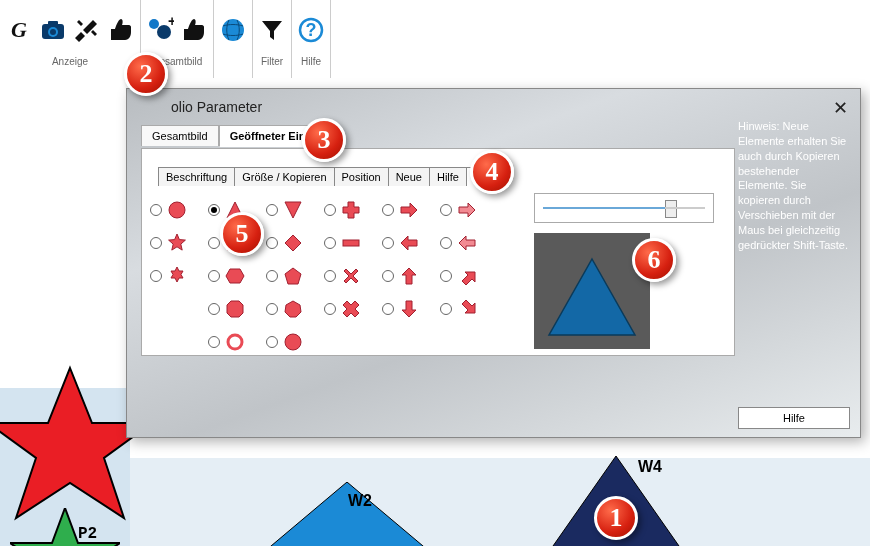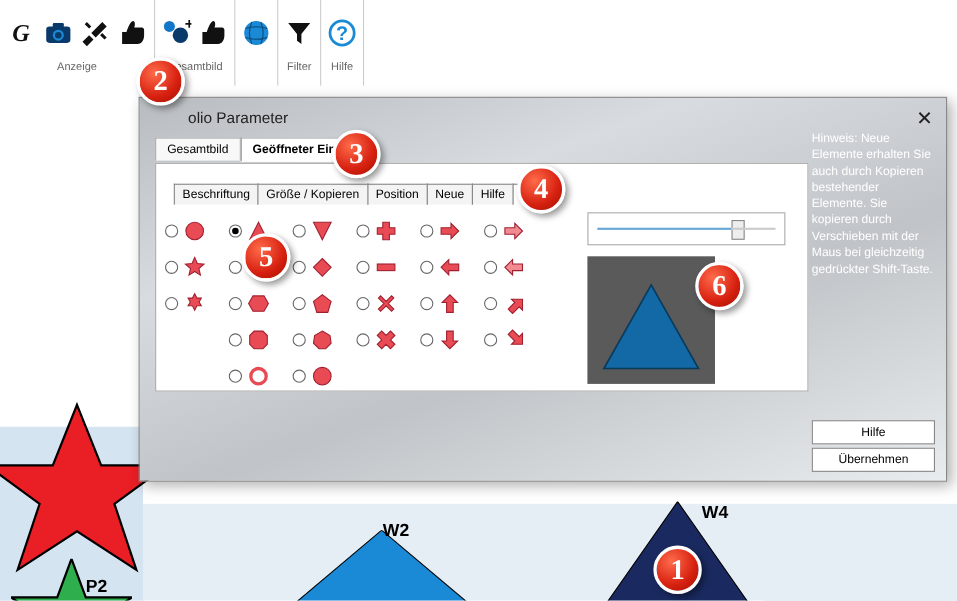--- a/index.html
+++ b/index.html
@@ -372,22 +372,22 @@
   </svg>
 
   <svg style="position:absolute; left:252px; top:404px;" width="190" height="80" viewBox="0 0 190 80">
     <path d="M95 0 L190 80 L0 80 Z" fill="#1b8ad6" stroke="#000" stroke-width="1"></path>
   </svg>
 
   <svg style="position:absolute; left:546px; top:378px;" width="140" height="100" viewBox="0 0 140 100">
     <path d="M70 0 L140 100 L0 100 Z" fill="#1a2a60" stroke="#000" stroke-width="1"></path>
   </svg>
 
-  <span class="canvas-label" style="left:78px; top:447px;">P2</span>
-  <span class="canvas-label" style="left:348px; top:396px;">W2</span>
+  <span class="canvas-label" style="left:78px; top:447px;font-family:Liberation Mono, monospace;">P2</span>
+  <span class="canvas-label" style="left:348px; top:414px;">W2</span>
   <span class="canvas-label" style="left:638px; top:380px;text-align:right;">W4</span>
 </div>
 
 <div class="dialog">
   <span class="dialog-title">olio Parameter</span>
   <span class="dialog-close">✕</span>
 
   <div class="top-tabs">
     <div class="top-tab">Gesamtbild</div>
     <div class="top-tab active">Geöffneter Eintrag</div>
@@ -630,21 +630,20 @@
             <path d="M45 2 L88 78 L2 78 Z" fill="#1368a6" stroke="#0a3a5a" stroke-width="1.5"></path>
           </svg>
       </div>
     </div>
   </div>
 
   <div class="dialog-side">Hinweis: Neue Elemente erhalten Sie auch durch Kopieren bestehender Elemente. Sie kopieren durch Verschieben mit der Maus bei gleichzeitig gedrückter Shift-Taste.</div>
 
   <div class="dialog-buttons">
     <button>Hilfe</button>
-    <button>Übernehmen</button>
   </div>
 </div>
 
 <div id="badges">
     <div class="badge" style="left: 594px; top: 496px;">1</div>
     <div class="badge" style="left: 124px; top: 52px;">2</div>
     <div class="badge" style="left: 302px; top: 118px;">3</div>
     <div class="badge" style="left: 470px; top: 150px;">4</div>
     <div class="badge" style="left: 220px; top: 212px;">5</div>
     <div class="badge" style="left: 632px; top: 238px;">6</div>

